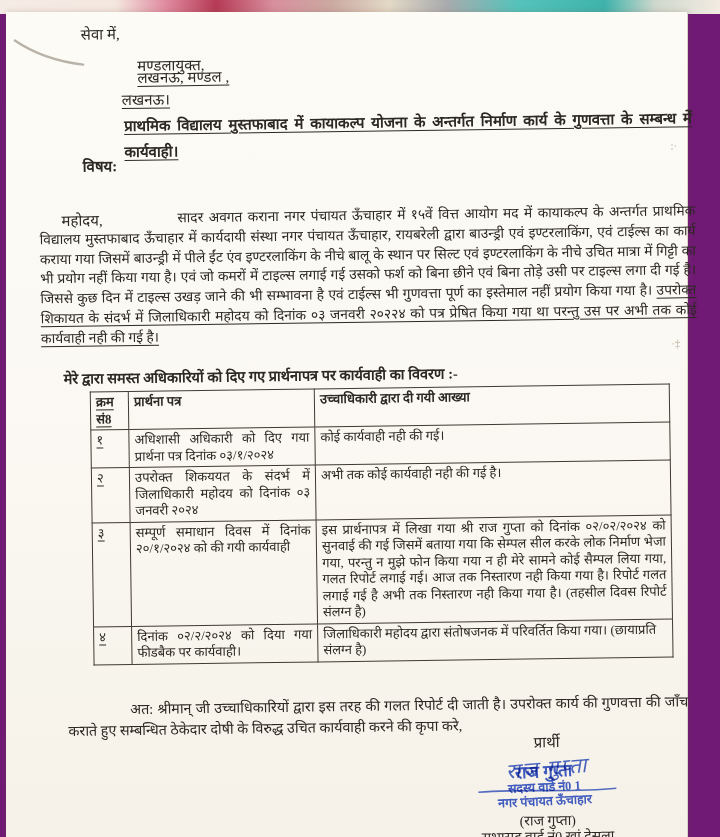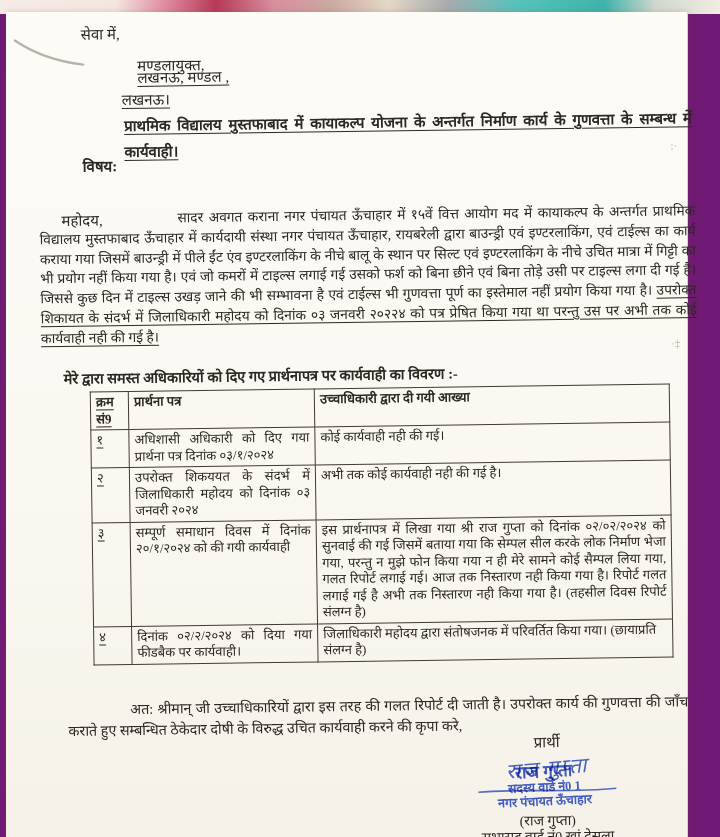--- a/index.html
+++ b/index.html
@@ -107,21 +107,21 @@
 
       <div class="abs tbl-wrap">
         <table>
           <colgroup>
               <col class="c-sno">
               <col class="c-req">
               <col>
             </colgroup>
           <tbody>
               <tr>
-            <th><span class="u">क्रम सं9</span></th>
+            <th><span class="u">क्रम सं8</span></th>
             <th>प्रार्थना पत्र</th>
             <th>उच्चाधिकारी द्वारा दी गयी आख्या</th>
           </tr>
           <tr>
             <td><span class="u">१</span></td>
             <td class="td-req">अधिशासी अधिकारी को दिए गया प्रार्थना पत्र दिनांक ०३/१/२०२४</td>
             <td>कोई कार्यवाही नही की गई।</td>
           </tr>
           <tr>
             <td><span class="u">२</span></td>

